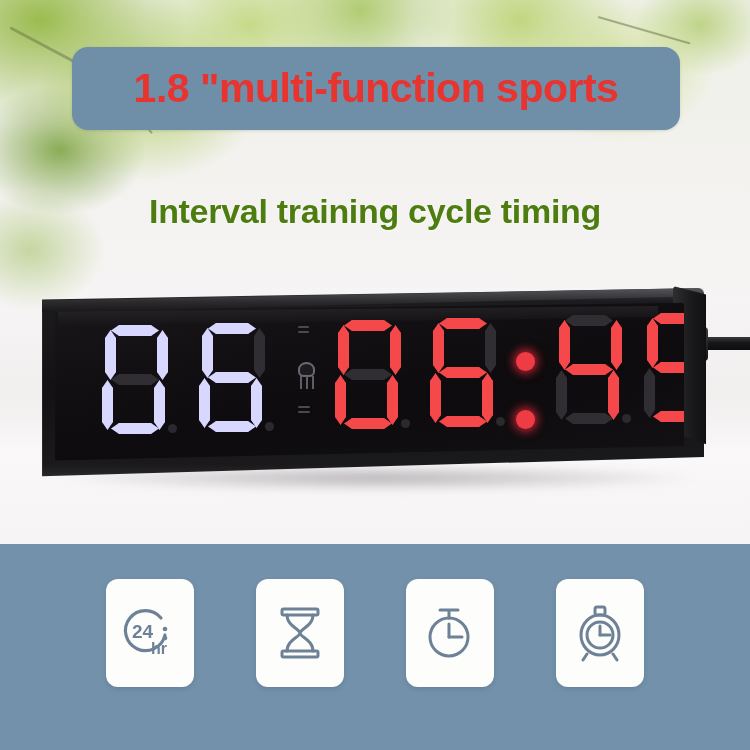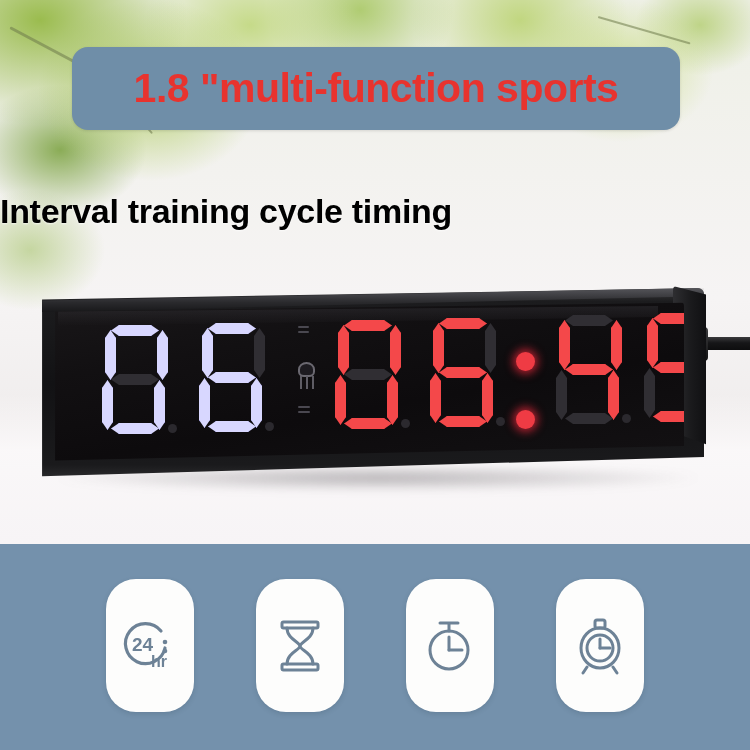--- a/index.html
+++ b/index.html
@@ -53,21 +53,22 @@
     font-size:41px;
     font-weight:700;
     letter-spacing:-0.5px;
     white-space:nowrap;
     line-height:1;
   }
 
   
   #subtitle {
     position:absolute; left:0; top:192px; width:750px;
-    color:#000000;
+    text-align:center;
+    color:#4d7c0f;
     font-size:34px;
     font-weight:600;
     letter-spacing:-0.3px;
     text-shadow:0 1px 2px rgba(255,255,255,.7);
   }
 
   
   #device-wrap {
     position:absolute; left:18px; top:280px; width:700px; height:220px;
   }
@@ -182,23 +183,23 @@
   
   #panel {
     position:absolute; left:0; top:544px; width:750px; height:206px;
     background:#7491ac;
   }
   #cards {
     position:absolute; left:0; top:35px; width:750px;
     display:flex; justify-content:center; gap:62px;
   }
   .card {
-    width:88px; height:133px;
+    width:88px; height:108px;
     background:#fdfdfc;
-    border-radius:30px;
+    border-radius:12px;
     display:flex; align-items:center; justify-content:center;
     box-shadow:0 2px 5px rgba(40,60,80,.18);
     text-align:right;
   }
   .card svg { display:block; }
 </style>
 </head>
 <body>
 
 <div id="page">

